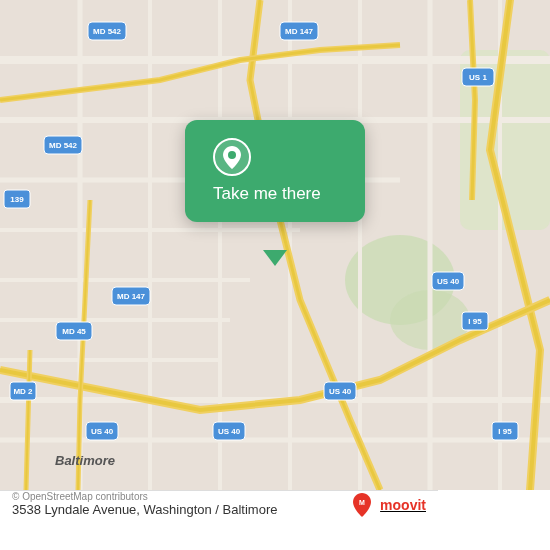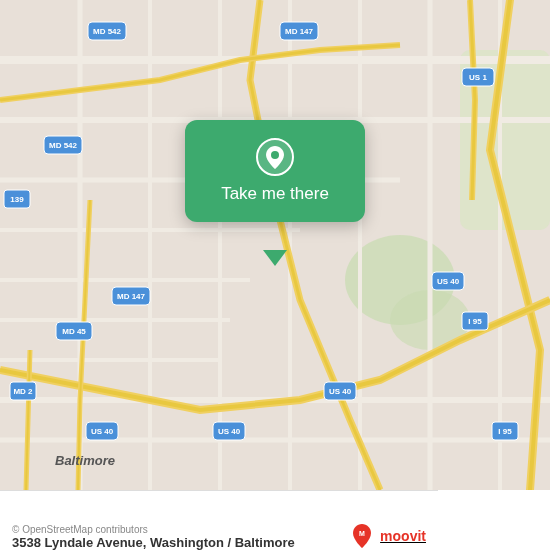--- a/index.html
+++ b/index.html
@@ -33,21 +33,20 @@
     #popup-card {
       position: absolute;
       top: 120px;
       left: 50%;
       transform: translateX(-50%);
       background: #3daa6e;
       border-radius: 12px;
       padding: 18px 28px 18px 28px;
       display: flex;
       flex-direction: column;
-      align-items: center;
       gap: 8px;
       box-shadow: 0 4px 16px rgba(0,0,0,0.25);
       cursor: pointer;
       min-width: 180px;
     }
 
     #popup-card .pin-icon {
       width: 38px;
       height: 38px;
     }
@@ -71,21 +70,21 @@
       border-right: 12px solid transparent;
       border-top: 16px solid #3daa6e;
     }
 
     
     #bottom-bar {
       width: 438px;
       height: 60px;
       background: white;
       display: flex;
-      align-items: flex-end;
+      align-items: flex-start;
       padding: 0 12px;
       gap: 6px;
       border-top: 1px solid #ddd;
     }
 
     #moovit-logo {
       display: flex;
       align-items: center;
       gap: 4px;
       text-decoration: underline;
@@ -110,21 +109,21 @@
     }
 
     .copyright-line {
       font-size: 10px;
       color: #888;
     }
 
     .address-line {
       font-size: 13px;
       color: #333;
-      font-weight: 700;
+      font-weight: 400;
     }
   </style>
 </head>
 <body>
 
 <div id="map-container">
   <svg class="map-svg" viewBox="0 0 550 490" xmlns="http://www.w3.org/2000/svg">
 
     <rect width="550" height="490" fill="#e8e0d8"></rect>
 

